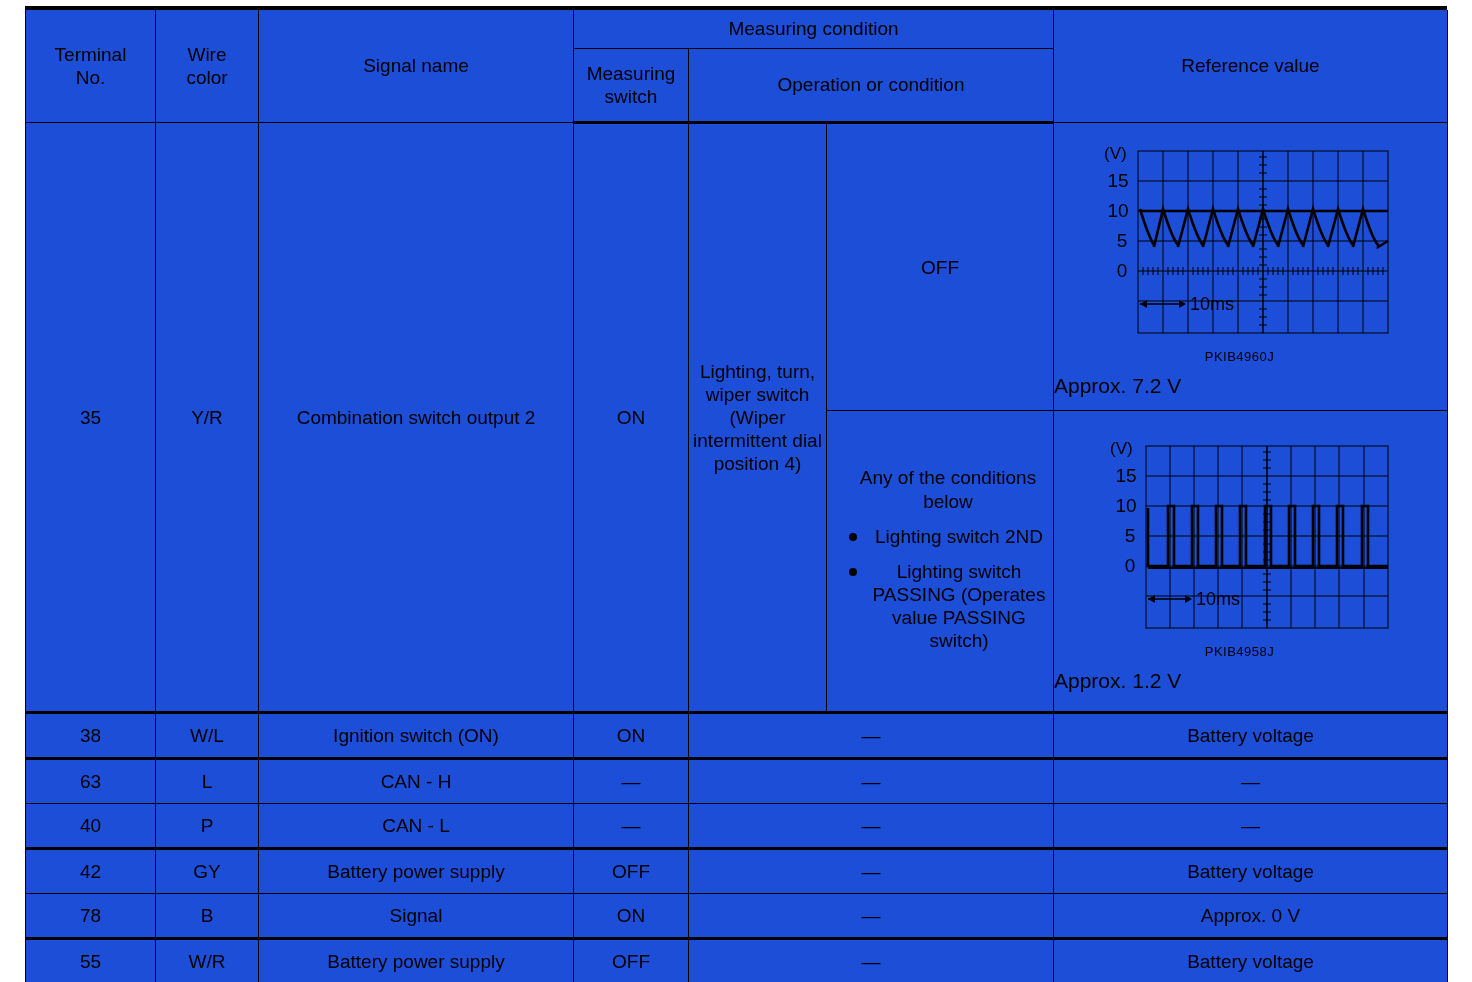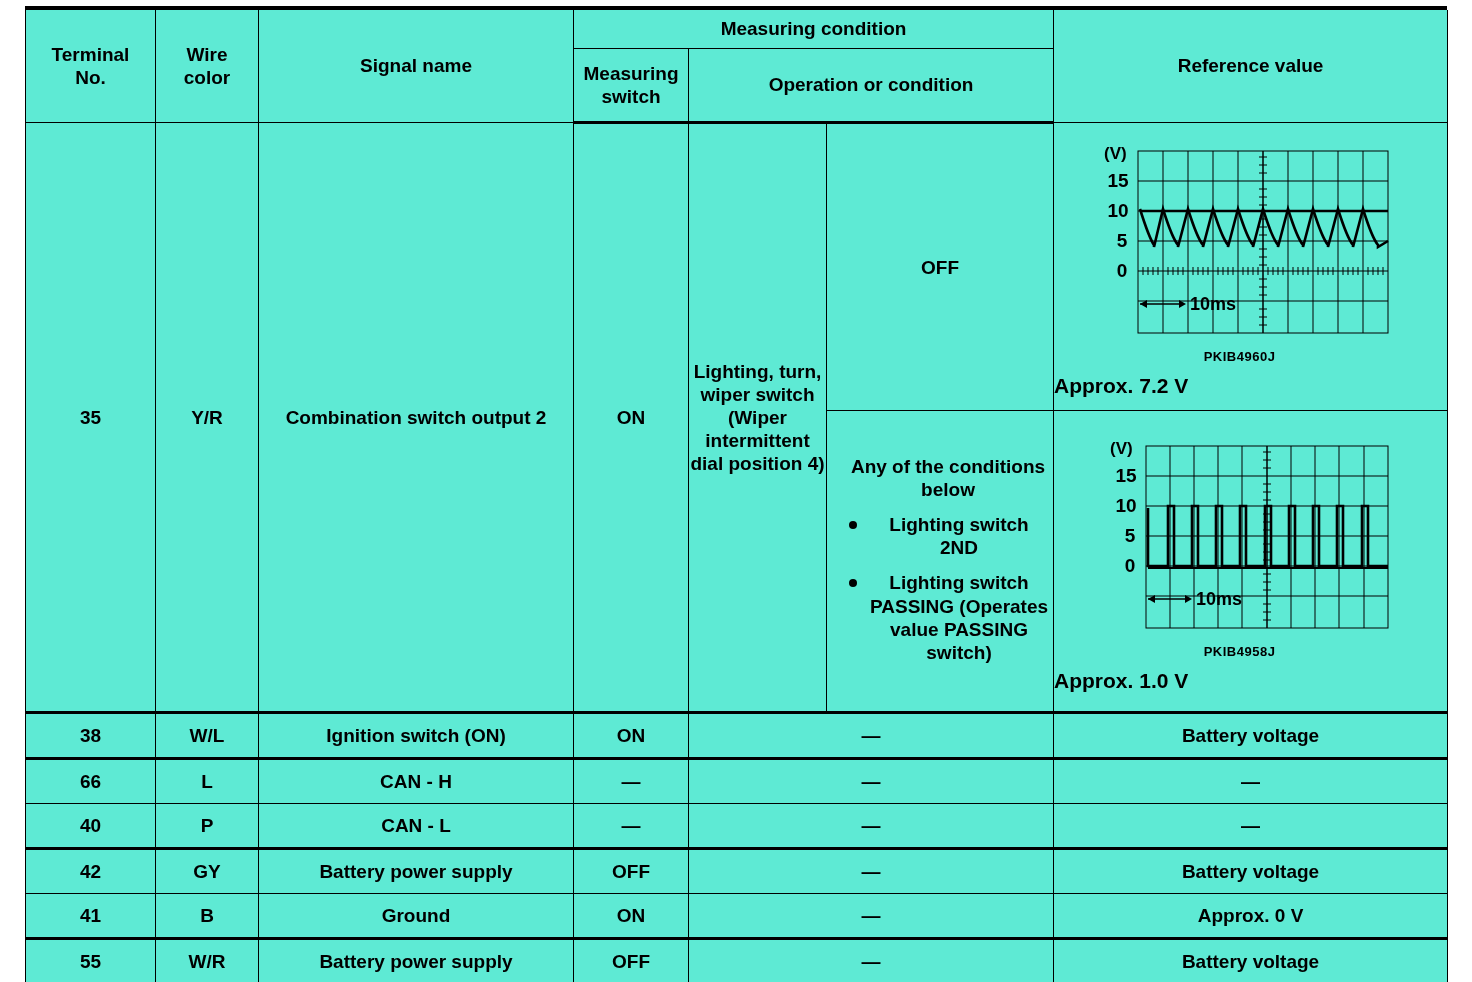--- a/index.html
+++ b/index.html
@@ -15,26 +15,26 @@
   table.spec{
     position:absolute;
     left:25px; top:10px;
     width:1422px;
     border-collapse:collapse;
     table-layout:fixed;
   }
   table.spec td, table.spec th{
     border:1px solid #000;
     padding:0;
-    font-weight:bold;
+    font-weight:normal;
     vertical-align:middle;
     text-align:center;
     font-size:19px;
     line-height:1.22;
-    background:#5eead4;
+    background:#1d4ed8;
   }
   
   .toprule, .botrule{
     position:absolute;left:25px;width:1422px;height:5px;background:#000;
   }
   .toprule{top:6px;}
   .botrule{top:969px;}
 
   .hdr-rule{border-bottom:3px solid #000 !important;}
   .row-heavy{border-top:3px solid #000 !important;}
@@ -357,36 +357,36 @@
                 <g stroke="#000" stroke-width="1.6">
                   <line x1="52" y1="167" x2="94" y2="167"></line>
                 </g>
                 <path d="M52,167 l7,-4 v8 z" fill="#000"></path>
                 <path d="M96,167 l-7,-4 v8 z" fill="#000"></path>
                 <text x="100" y="173" font-family="Liberation Sans, sans-serif" font-size="18" fill="#000">10ms</text>
               </svg>
             </div>
             <div class="fig-code">PKIB4958J</div>
           </div>
-          <div class="fig-caption">Approx. 1.0 V</div>
+          <div class="fig-caption">Approx. 1.2 V</div>
         </div>
       </td>
     </tr>
 
     <tr>
       <td class="row-heavy cellnum" style="height:43px;">38</td>
       <td class="row-heavy">W/L</td>
       <td class="row-heavy pad-left">Ignition switch (ON)</td>
       <td class="row-heavy">ON</td>
       <td class="row-heavy dash" colspan="2">—</td>
       <td class="row-heavy">Battery voltage</td>
     </tr>
 
     <tr>
-      <td class="row-heavy cellnum" style="height:43px;">66</td>
+      <td class="row-heavy cellnum" style="height:43px;">63</td>
       <td class="row-heavy">L</td>
       <td class="row-heavy pad-left">CAN - H</td>
       <td class="row-heavy dash">—</td>
       <td class="row-heavy dash" colspan="2">—</td>
       <td class="row-heavy dash">—</td>
     </tr>
 
     <tr>
       <td class="cellnum" style="height:43px;">40</td>
       <td>P</td>
@@ -399,23 +399,23 @@
     <tr>
       <td class="row-heavy cellnum" style="height:43px;">42</td>
       <td class="row-heavy">GY</td>
       <td class="row-heavy pad-left">Battery power supply</td>
       <td class="row-heavy">OFF</td>
       <td class="row-heavy dash" colspan="2">—</td>
       <td class="row-heavy">Battery voltage</td>
     </tr>
 
     <tr>
-      <td class="cellnum" style="height:43px;">41</td>
+      <td class="cellnum" style="height:43px;">78</td>
       <td>B</td>
-      <td class="pad-left">Ground</td>
+      <td class="pad-left">Signal</td>
       <td>ON</td>
       <td class="dash" colspan="2">—</td>
       <td>Approx. 0 V</td>
     </tr>
 
     <tr>
       <td class="row-heavy cellnum" style="height:43px;">55</td>
       <td class="row-heavy">W/R</td>
       <td class="row-heavy pad-left">Battery power supply</td>
       <td class="row-heavy">OFF</td>

